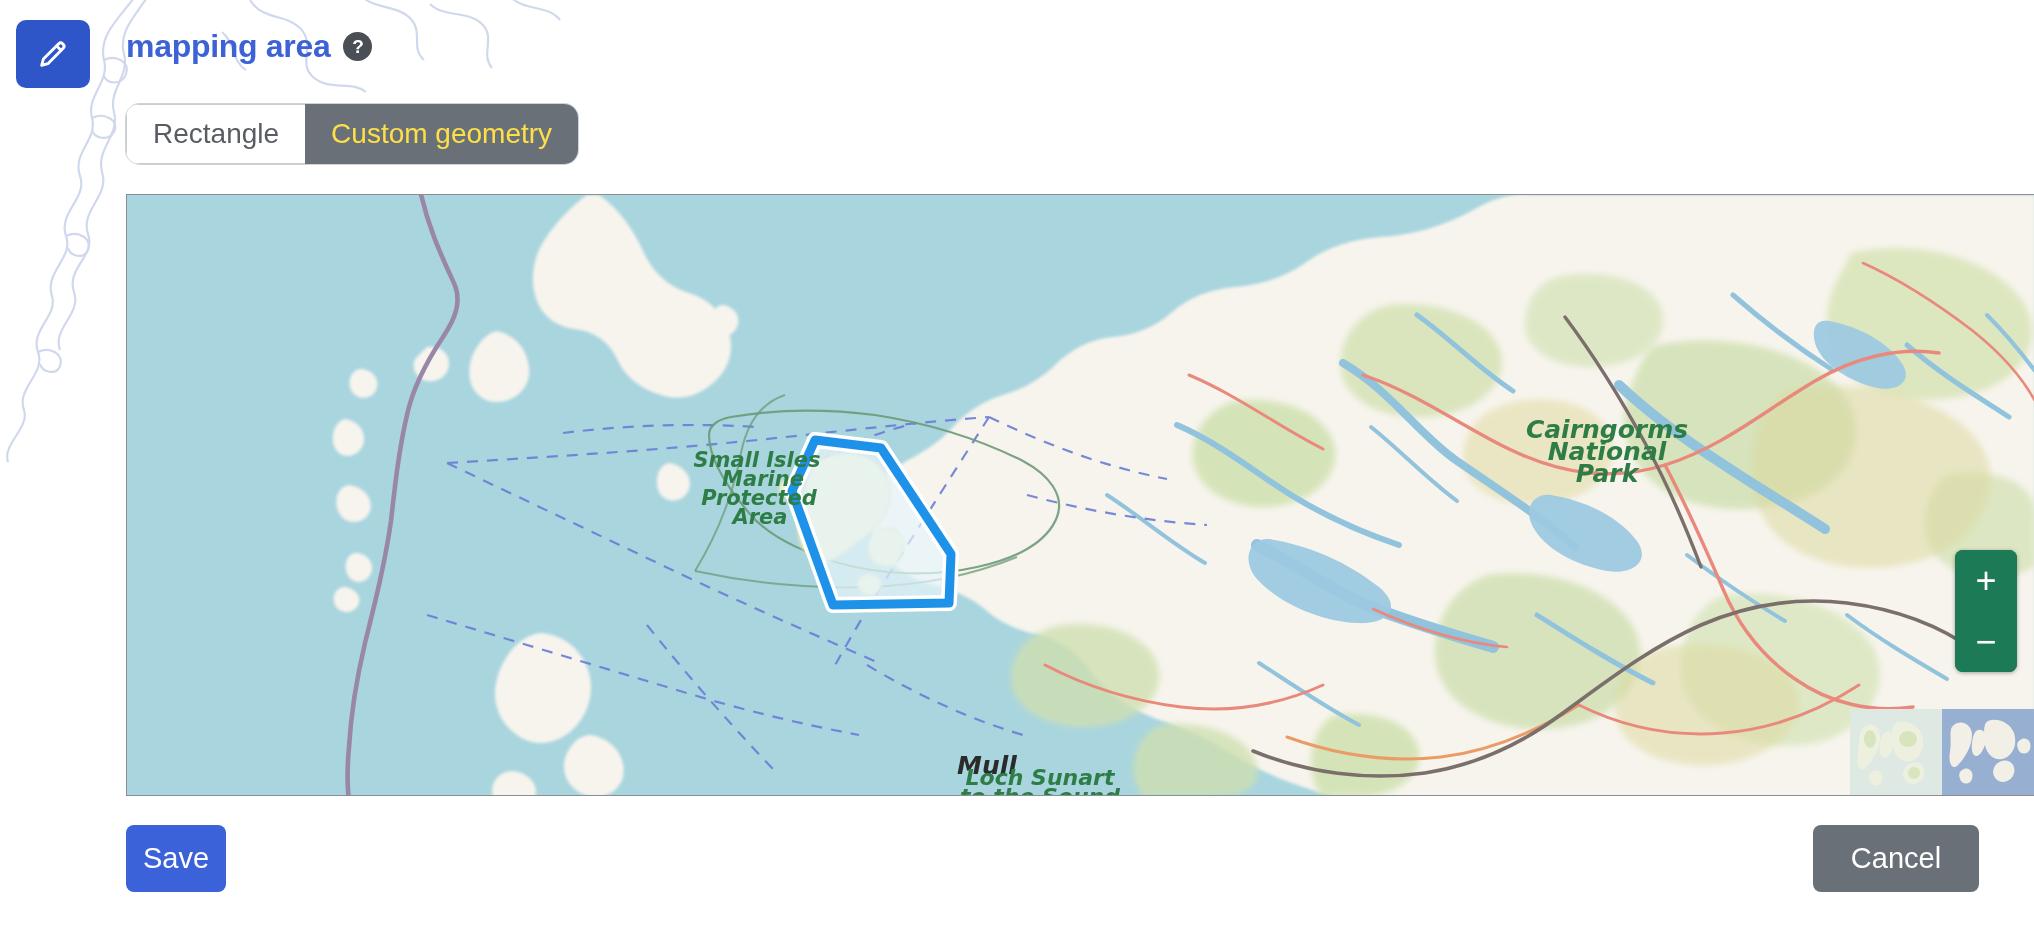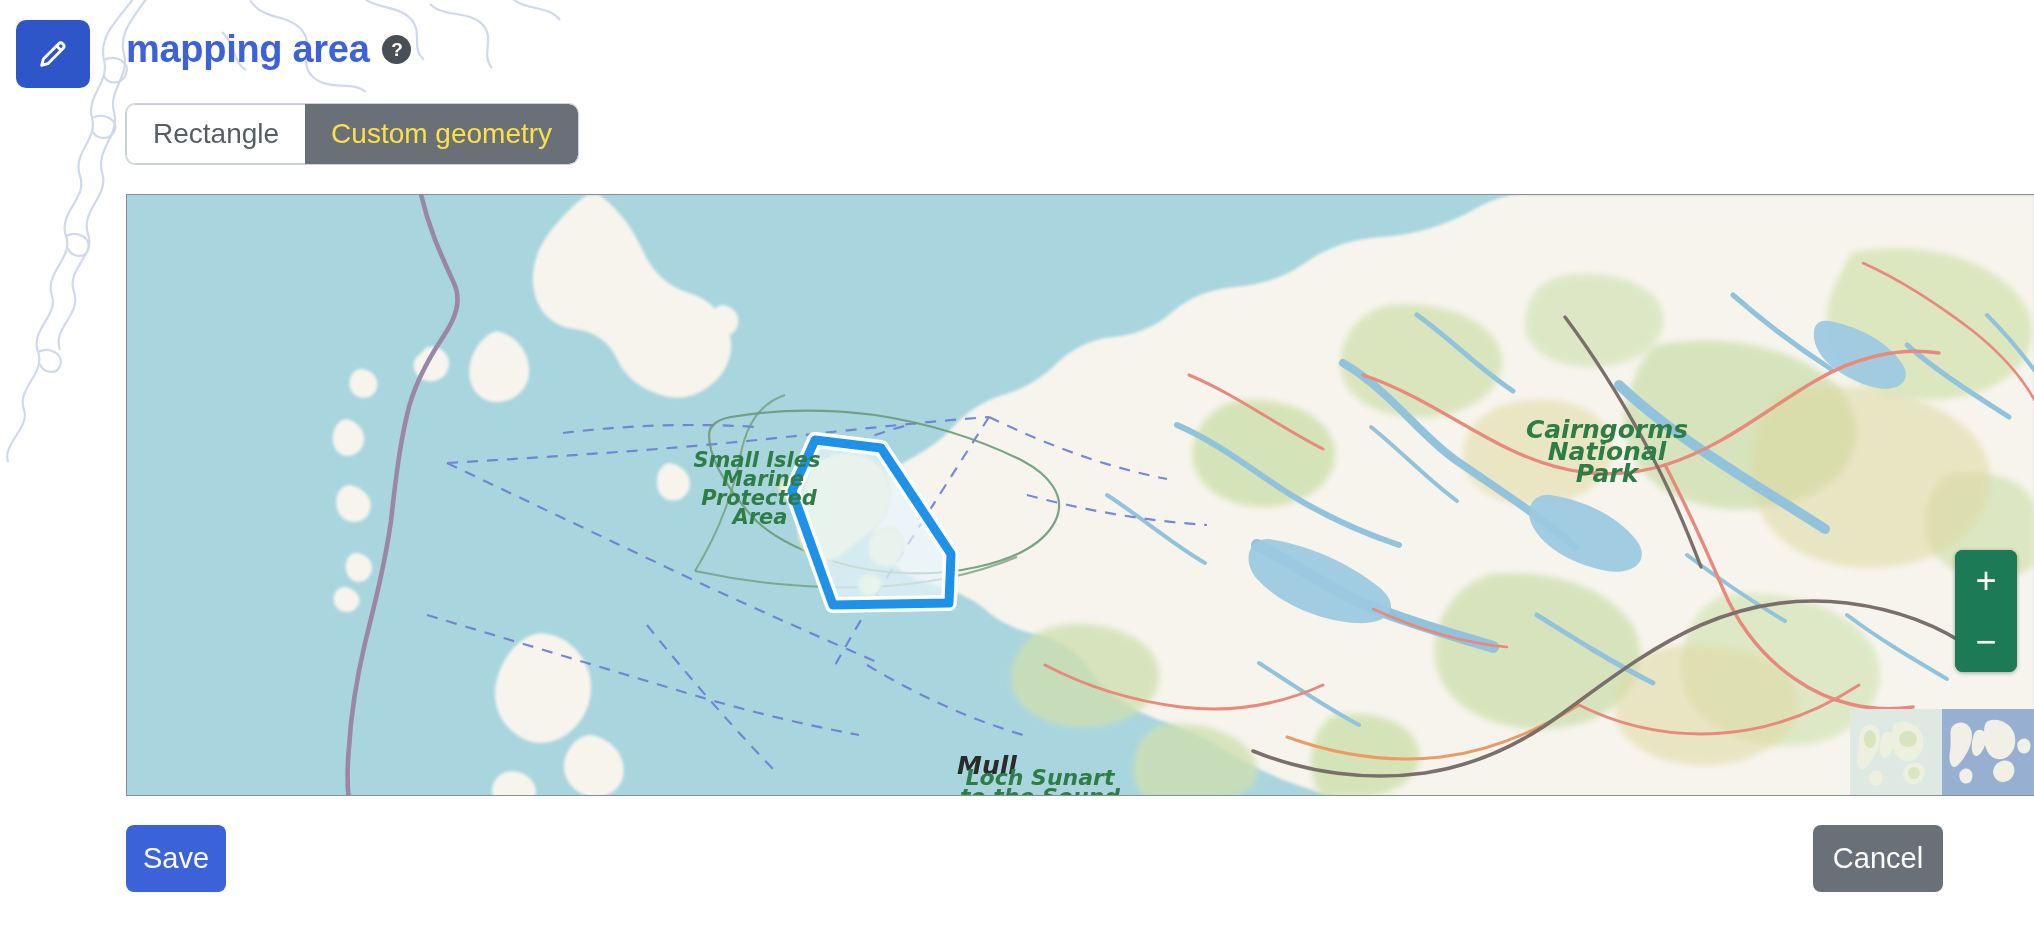--- a/index.html
+++ b/index.html
@@ -48,21 +48,21 @@
 
   #title-row {
     position: absolute;
     left: 126px;
     top: 30px;
     display: flex;
     align-items: center;
     gap: 13px;
   }
   #page-title {
-    font-size: 38px;
+    font-size: 32px;
     font-weight: bold;
     color: #3d62d6;
     letter-spacing: -0.3px;
     line-height: 1;
     white-space: nowrap;
   }
   #help-icon {
     width: 29px;
     height: 29px;
     border-radius: 50%;
@@ -76,21 +76,21 @@
     line-height: 1;
     cursor: pointer;
   }
 
   
   #mode-tabs {
     position: absolute;
     left: 126px;
     top: 104px;
     display: flex;
-    border-radius: 9px;
+    border-radius: 14px;
     overflow: hidden;
     box-shadow: 0 0 0 1px #cfd3d8;
     z-index: 3;
   }
   .tab {
     height: 60px;
     display: flex;
     align-items: center;
     justify-content: center;
     font-size: 28px;
@@ -184,21 +184,21 @@
   }
   #save-button {
     left: 126px;
     top: 825px;
     width: 100px;
     background: #3b62d8;
   }
   #cancel-button {
     left: 1813px;
     top: 825px;
-    width: 130px;
+    width: 166px;
     background: #6a7078;
   }
 
   .lbl-sea-green { fill: #2e7d46; font-style: italic; font-family: "DejaVu Sans", sans-serif; }
   .lbl-black { fill: #2b2b2b; font-style: italic; font-family: "DejaVu Sans", sans-serif; }
 </style>
 </head>
 <body>
 
 <svg id="page-bg" viewBox="0 0 2034 926" xmlns="http://www.w3.org/2000/svg">

